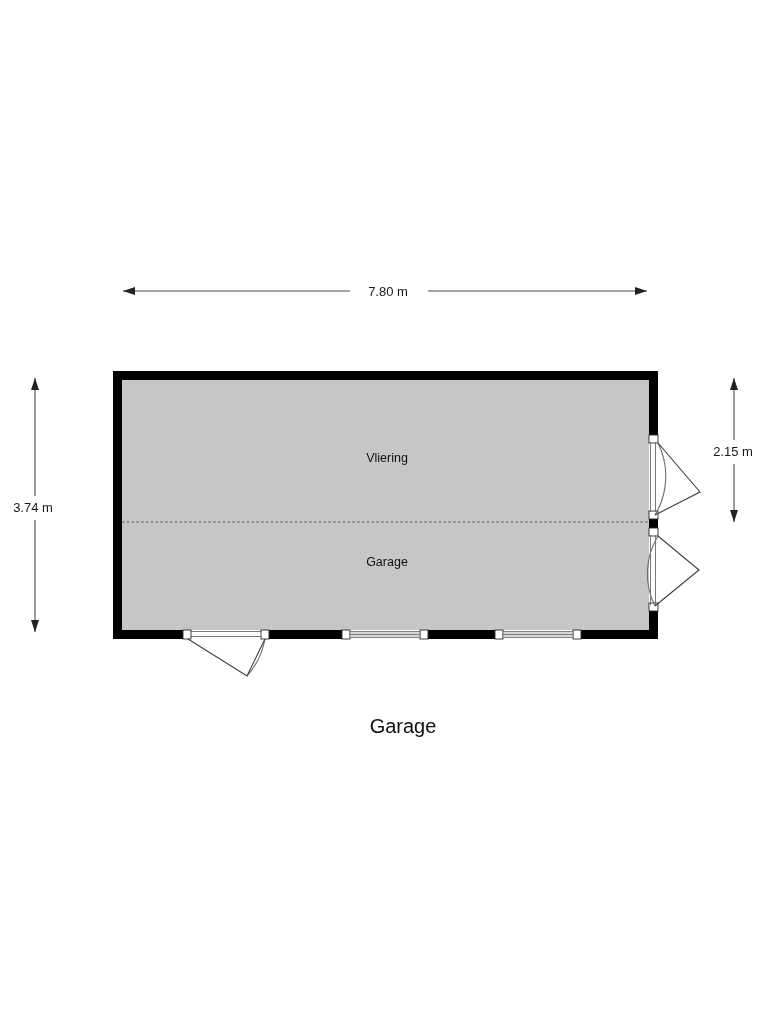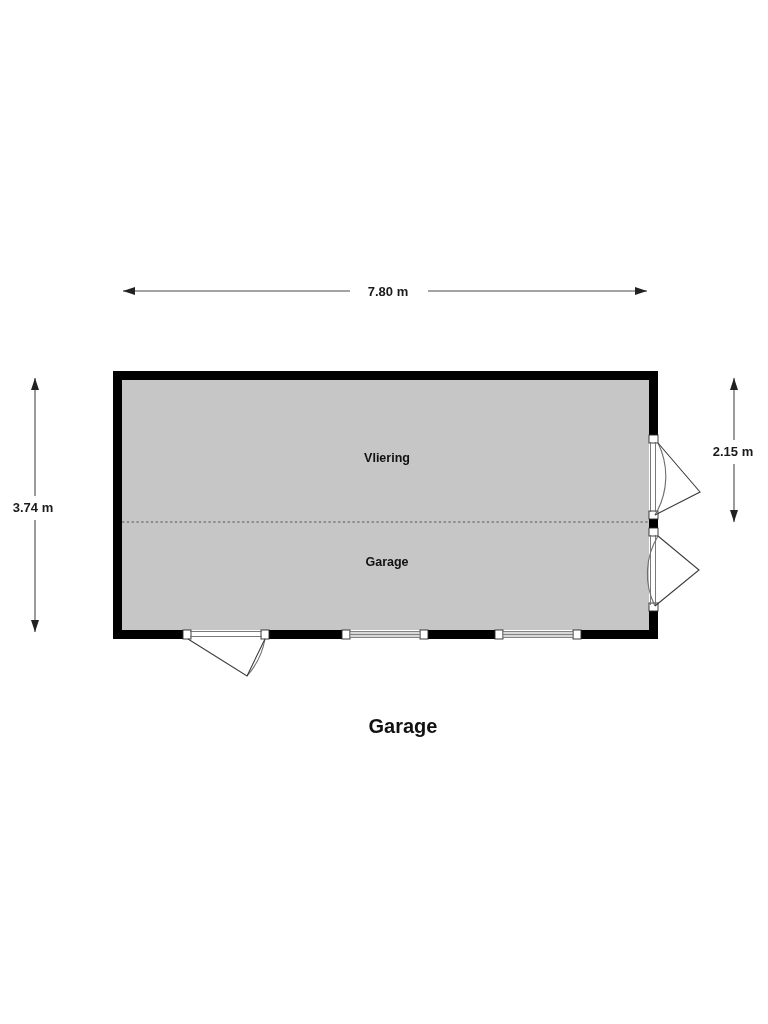--- a/index.html
+++ b/index.html
@@ -13,21 +13,20 @@
     font-family: "Liberation Sans", sans-serif;
     overflow: hidden;
     position: relative;
   }
   #plan-root {
     position: absolute;
     left: 0;
     top: 0;
     width: 632px;
     height: 1024px;
-    font-weight: bold;
   }
   svg.plan-svg {
     display: block;
     width: 768px;
     height: 1024px;
   }
   .dim-text {
     font-family: "Liberation Sans", sans-serif;
     font-size: 13px;
     fill: #1a1a1a;

